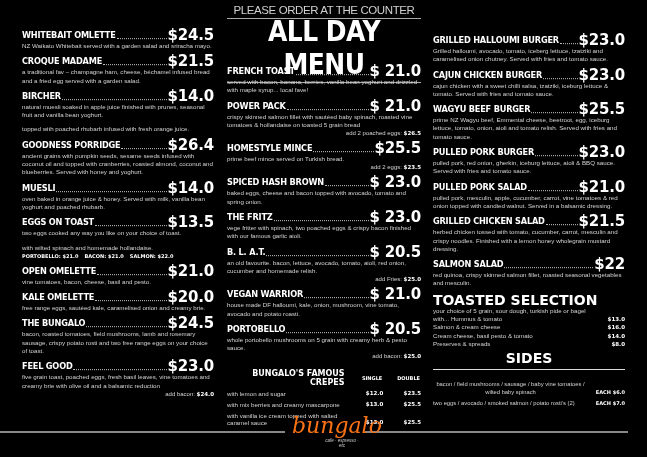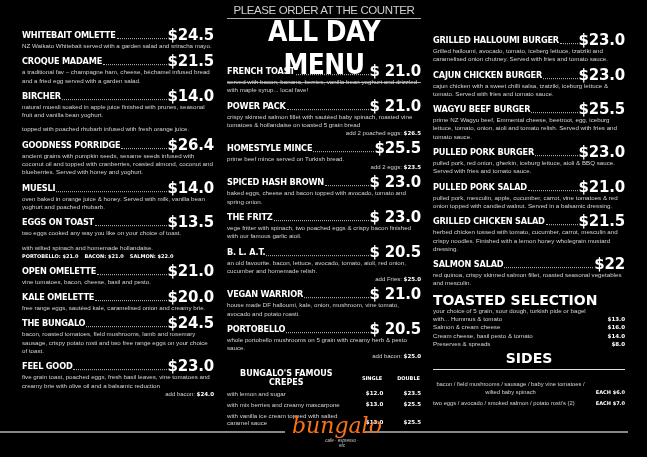--- a/index.html
+++ b/index.html
@@ -17,21 +17,21 @@
   .extra{font-size:6px;color:#d4d4d4;text-align:right;line-height:8px;}
   .extra b{font-family:"DejaVu Sans",sans-serif;font-size:5.5px;color:#fff;}
   .subprices{font-family:"DejaVu Sans",sans-serif;font-weight:bold;font-size:5px;color:#fff;line-height:8px;}
   .subprices span{margin-right:6px;}
   .header{position:absolute;left:227px;width:194px;top:4px;text-align:center;}
   .tagline{font-size:11.5px;color:#cfcfcf;letter-spacing:-0.4px;line-height:13px;border-bottom:1px solid #aaa;padding-bottom:1px;}
   .title{font-family:"DejaVu Sans",sans-serif;font-weight:bold;font-size:25px;letter-spacing:-0.5px;line-height:30px;border-bottom:1px solid #aaa;transform:scaleY(1.1);}
   .sectitle{font-family:"DejaVu Sans",sans-serif;font-weight:bold;font-size:14px;line-height:12px;text-transform:uppercase;}
   .crepes-table{width:100%;border-collapse:collapse;font-size:6.2px;color:#d4d4d4;}
   .crepes-table th{font-family:"DejaVu Sans",sans-serif;font-size:5px;color:#fff;text-align:right;font-weight:bold;}
-  .crepes-table th.lbl{text-align:center;font-size:8px;}
+  .crepes-table th.lbl{text-align:right;font-size:8px;}
   .crepes-table td{padding:2px 0;vertical-align:bottom;line-height:7px;}
   .crepes-table td.p{text-align:right;font-family:"DejaVu Sans",sans-serif;font-size:5.5px;color:#fff;font-weight:bold;width:38px;}
   .toast-row{display:flex;justify-content:space-between;font-size:6.2px;color:#d4d4d4;line-height:8.3px;}
   .toast-row .p{font-family:"DejaVu Sans",sans-serif;font-size:5.5px;color:#fff;font-weight:bold;}
   .sides-rule{border-top:1px solid #ddd;margin:5px 0 10px 0;}
   .side-row{display:flex;justify-content:space-between;align-items:flex-end;font-size:5.8px;color:#d4d4d4;line-height:8px;margin-bottom:3px;}
   .side-row .p{font-family:"DejaVu Sans",sans-serif;font-size:5px;color:#fff;font-weight:bold;white-space:nowrap;}
   .bottom-rule{position:absolute;height:2px;background:#888;}
   .logo{position:absolute;left:292px;top:414px;width:70px;text-align:center;}
   .logo-word{font-family:"DejaVu Serif",serif;font-style:italic;font-size:22px;line-height:24px;color:#f97316;}

